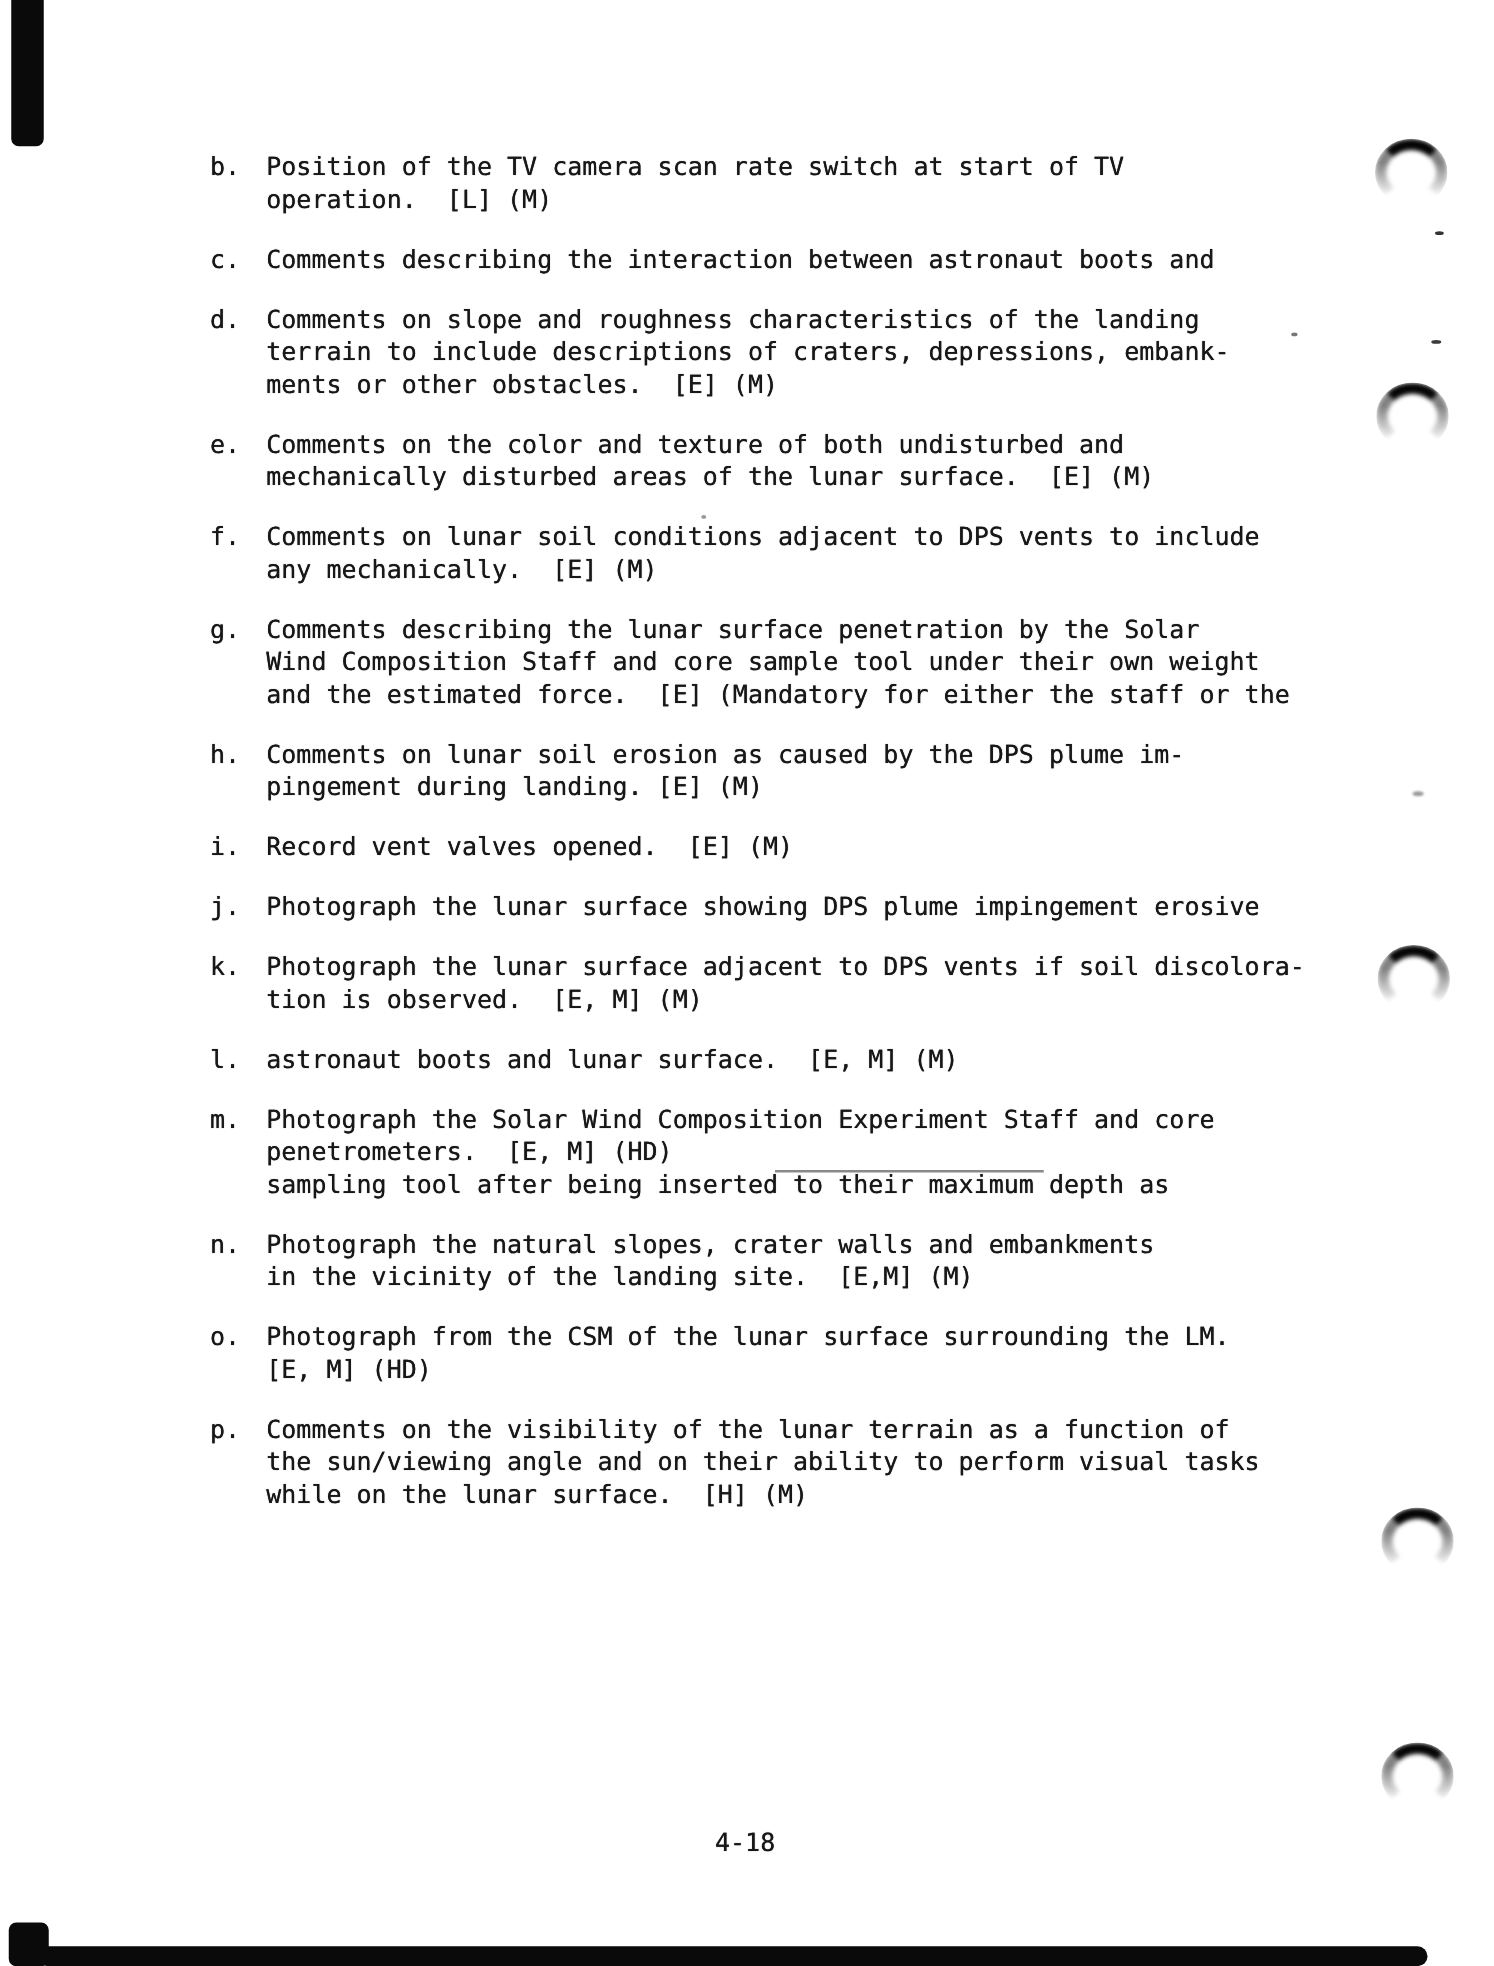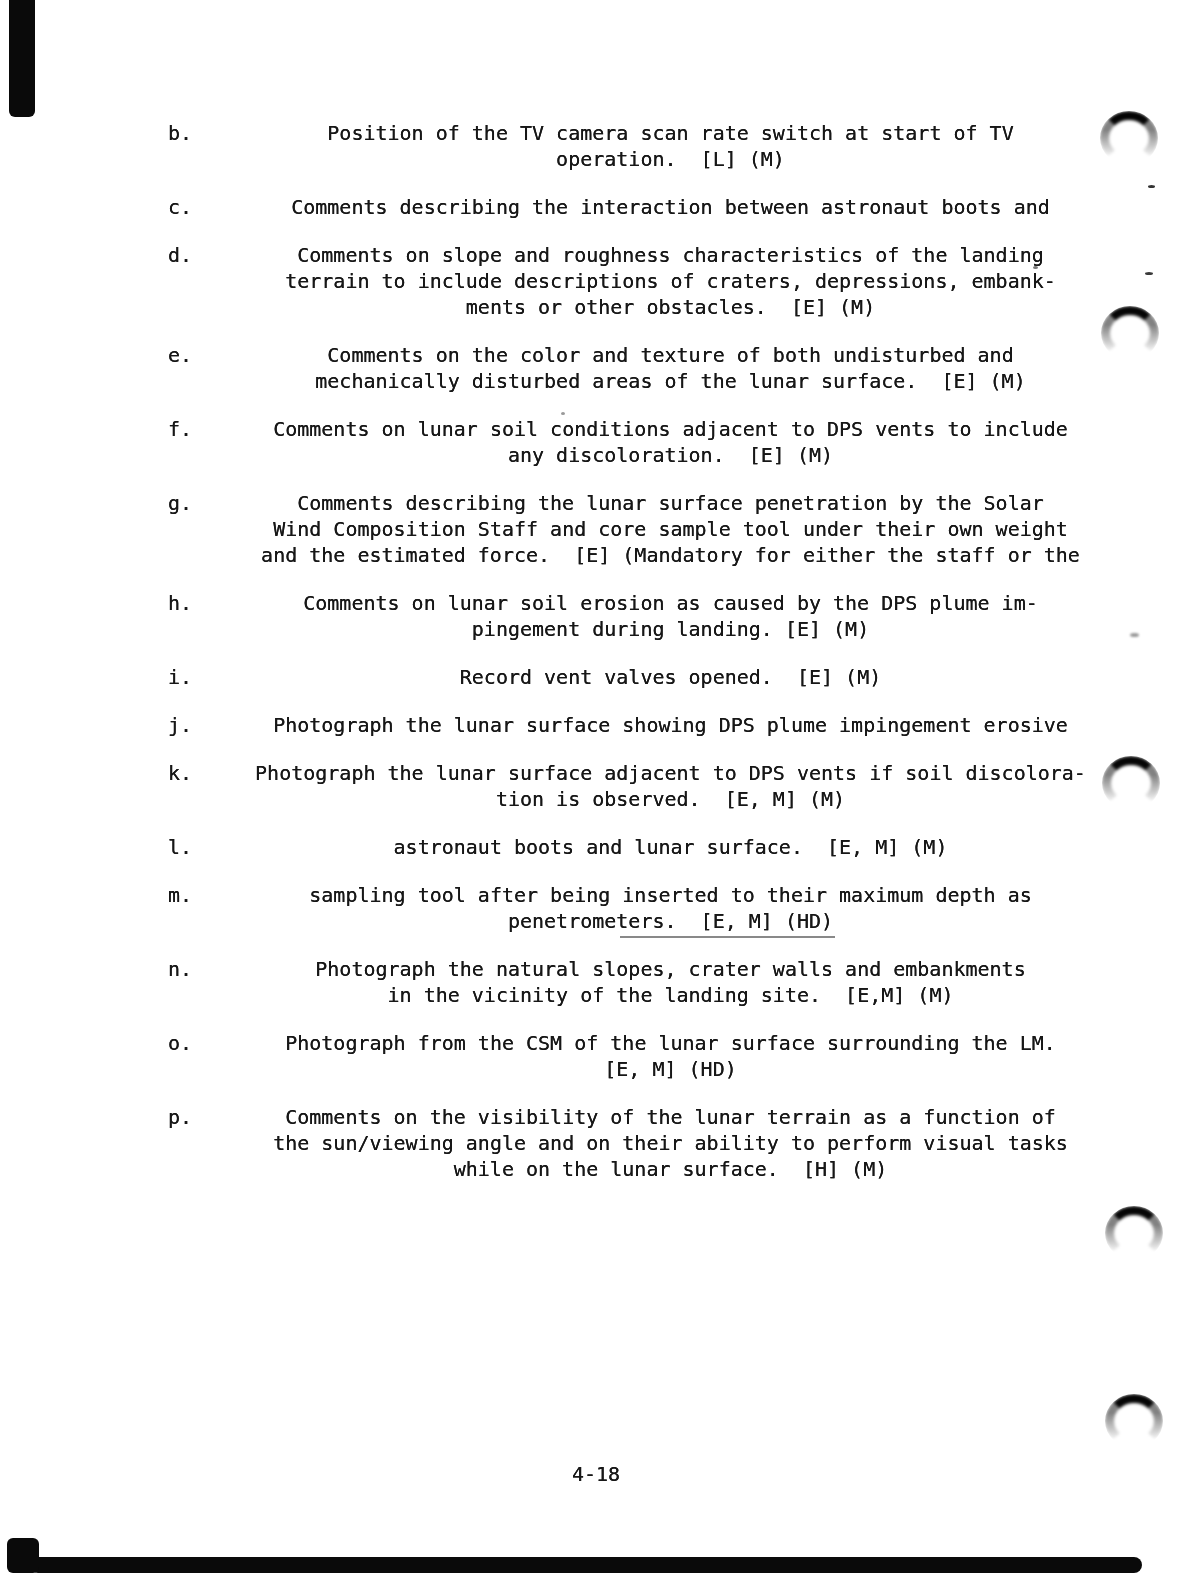--- a/index.html
+++ b/index.html
@@ -15,21 +15,21 @@
 
   
   .list { position:absolute; left:168px; top:120px; width:960px; }
   .item { display:flex; margin-bottom:22px; }
   .letter {
     flex:0 0 45px;
     font-size:20px; line-height:26px;
     white-space:pre;
     text-shadow:0 0 0.6px currentColor;
   }
-  .lines { flex:1;text-align:center; }
+  .lines { flex:1; }
   .line {
     font-size:20px; line-height:26px;
     white-space:pre;
     text-shadow:0 0 0.6px currentColor;
   }
 
   
   .page-num {
     position:absolute; left:572px; top:1461px;
     font-size:20px; line-height:26px; white-space:pre;
@@ -103,21 +103,21 @@
         <span class="letter">e.</span>
         <div class="lines">
           <div class="line">Comments on the color and texture of both undisturbed and</div>
           <div class="line">mechanically disturbed areas of the lunar surface.  [E] (M)</div>
         </div>
       </div>
       <div class="item">
         <span class="letter">f.</span>
         <div class="lines">
           <div class="line">Comments on lunar soil conditions adjacent to DPS vents to include</div>
-          <div class="line">any discoloration.  [E] (M)</div>
+          <div class="line">any mechanically.  [E] (M)</div>
         </div>
       </div>
       <div class="item">
         <span class="letter">g.</span>
         <div class="lines">
           <div class="line">Comments describing the lunar surface penetration by the Solar</div>
           <div class="line">Wind Composition Staff and core sample tool under their own weight</div>
           <div class="line">and the estimated force.  [E] (Mandatory for either the staff or the</div>
         </div>
       </div>
@@ -149,22 +149,23 @@
       </div>
       <div class="item">
         <span class="letter">l.</span>
         <div class="lines">
           <div class="line">astronaut boots and lunar surface.  [E, M] (M)</div>
         </div>
       </div>
       <div class="item">
         <span class="letter">m.</span>
         <div class="lines">
+          <div class="line">Photograph the Solar Wind Composition Experiment Staff and core</div>
+          <div class="line">penetrometers.  [E, M] (HD)</div>
           <div class="line">sampling tool after being inserted to their maximum depth as</div>
-          <div class="line">penetrometers.  [E, M] (HD)</div>
         </div>
       </div>
       <div class="item">
         <span class="letter">n.</span>
         <div class="lines">
           <div class="line">Photograph the natural slopes, crater walls and embankments</div>
           <div class="line">in the vicinity of the landing site.  [E,M] (M)</div>
         </div>
       </div>
       <div class="item">

